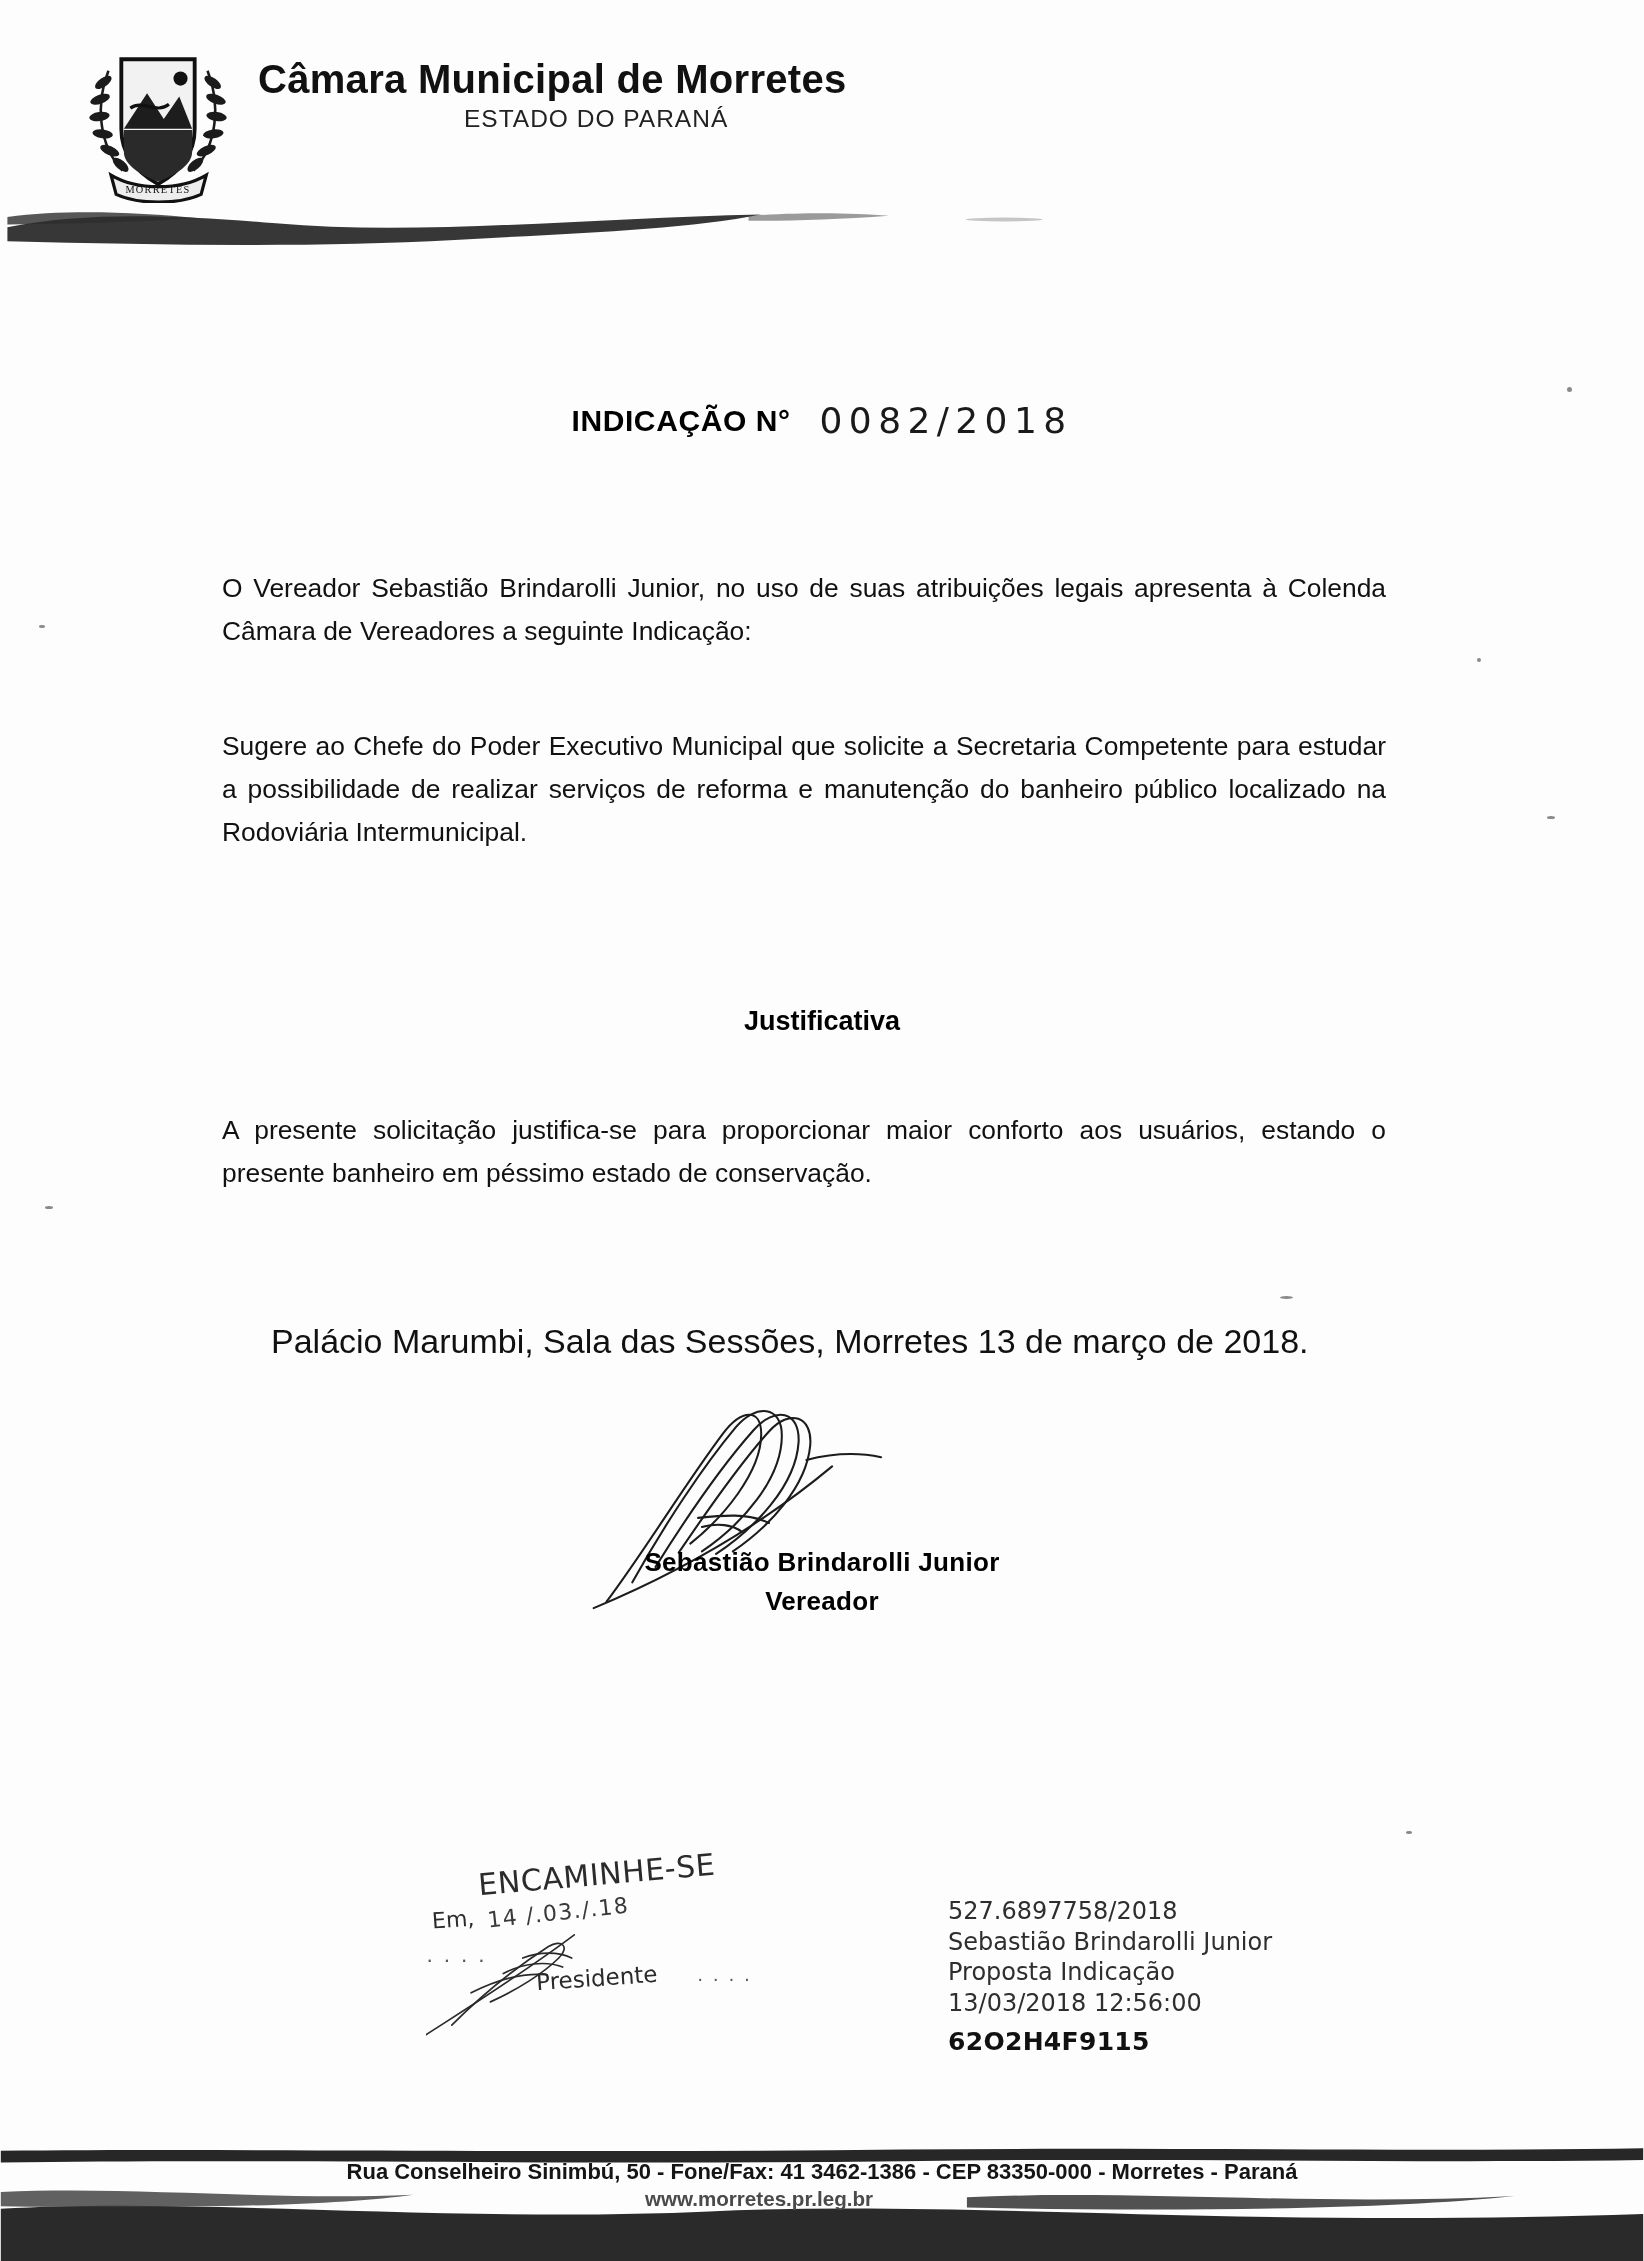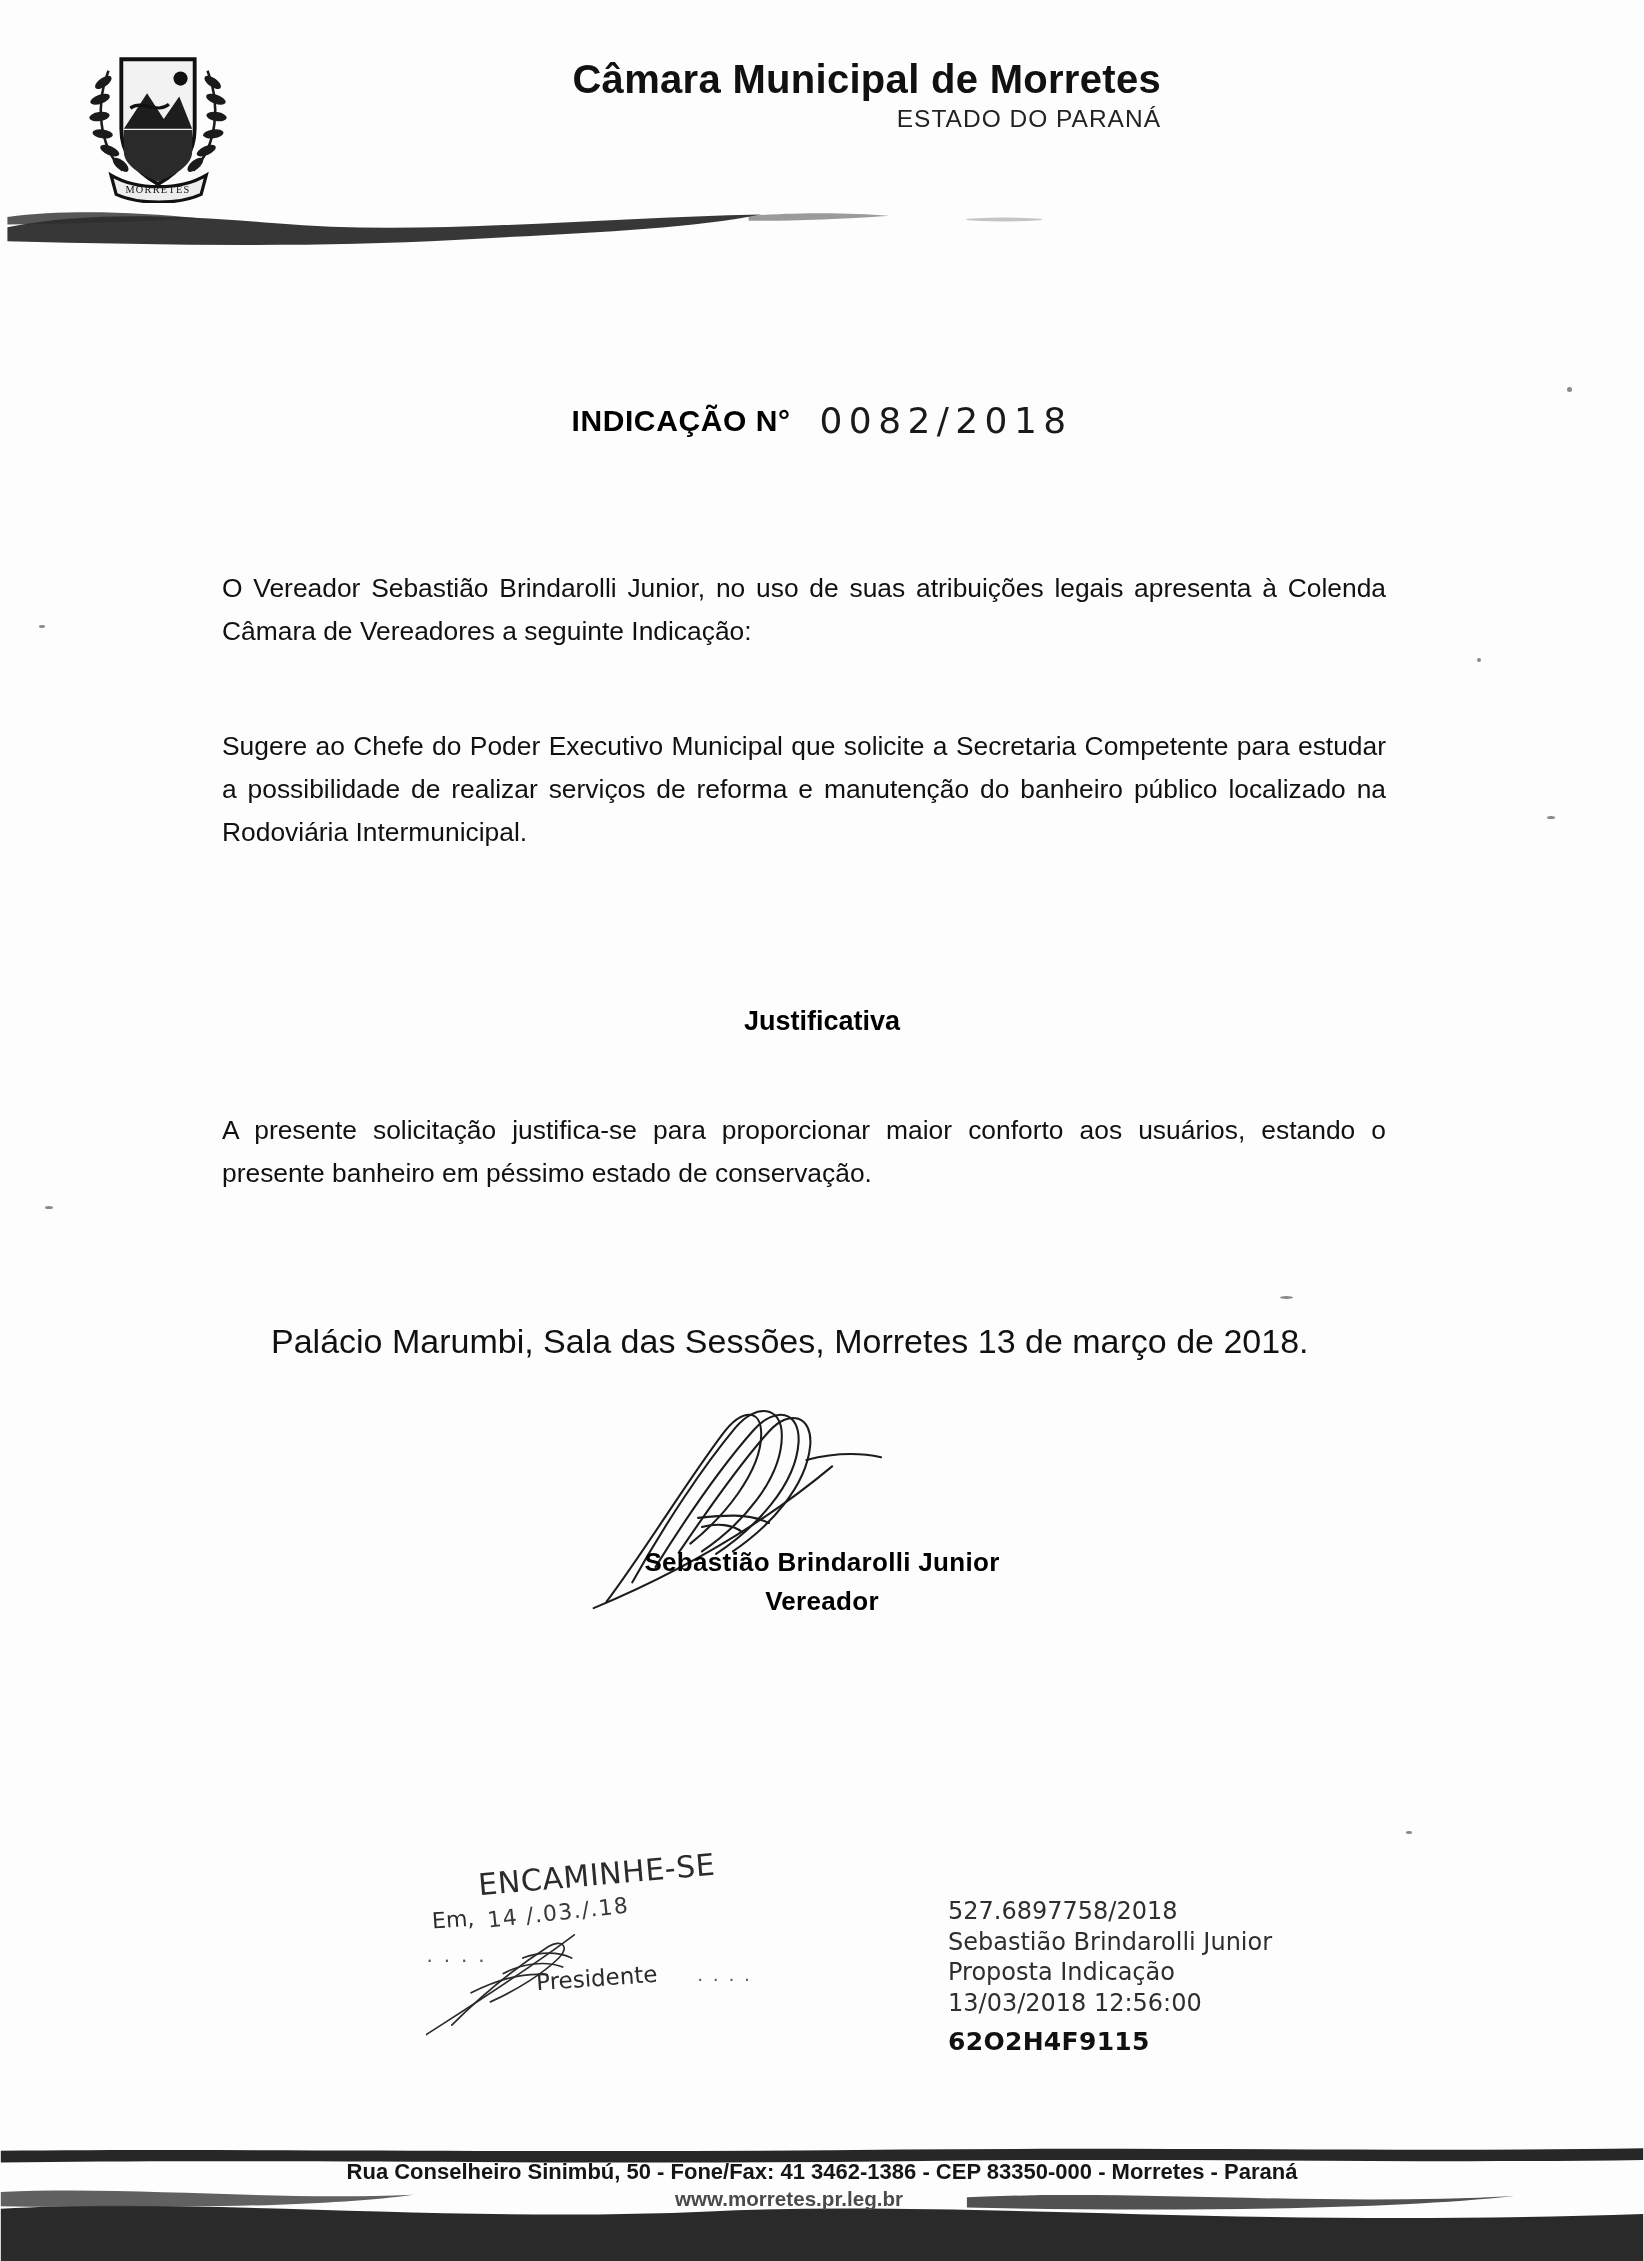--- a/index.html
+++ b/index.html
@@ -34,21 +34,21 @@
     width: 148px;
     height: 171px;
   }
   .crest svg { display: block; }
 
   .header-text {
     position: absolute;
     left: 258px;
     top: 32px;
     width: 903px;
-    text-align: right;
+    text-align: left;
   }
   .header-title {
     font-size: 40px;
     font-weight: bold;
     letter-spacing: 0.3px;
     line-height: 1.05;
     color: #111;
   }
   .header-sub {
     font-size: 24.5px;
@@ -252,21 +252,20 @@
   }
   .footer-line2 {
     position: absolute;
     left: 0;
     top: 40px;
     width: 1518px;
     text-align: center;
     font-size: 20.6px;
     font-weight: bold;
     color: #4a4a4a;
-    padding-left: 30px;
   }
 
   .speck { position: absolute; background: #8a8a8a; border-radius: 50%; }
 </style>
 </head>
 <body>
 
 <div class="page">
 
   <div class="header">

